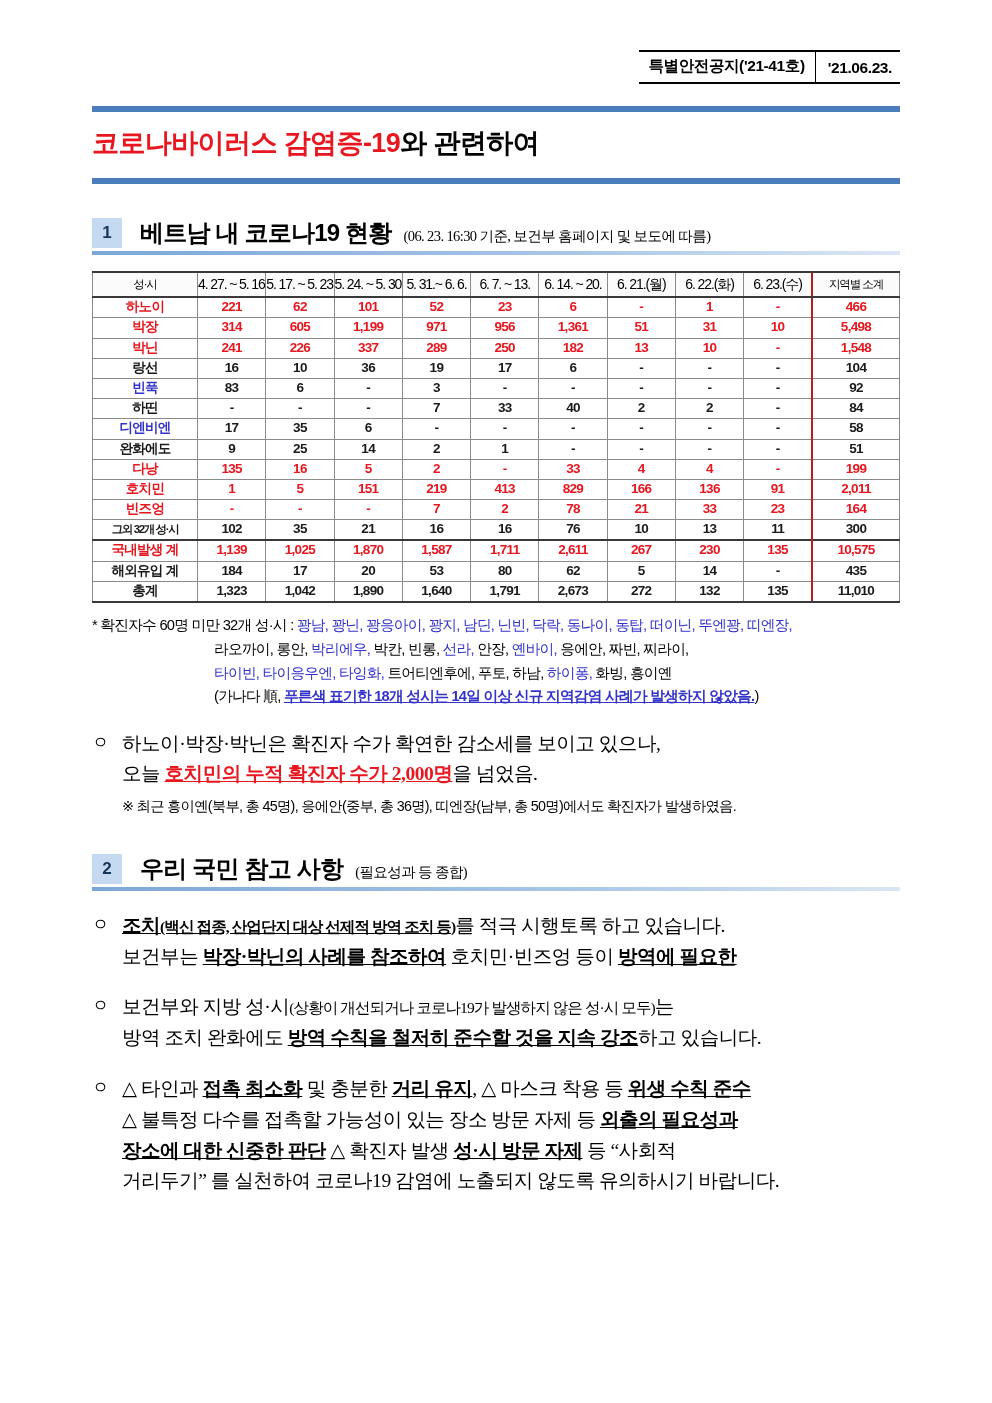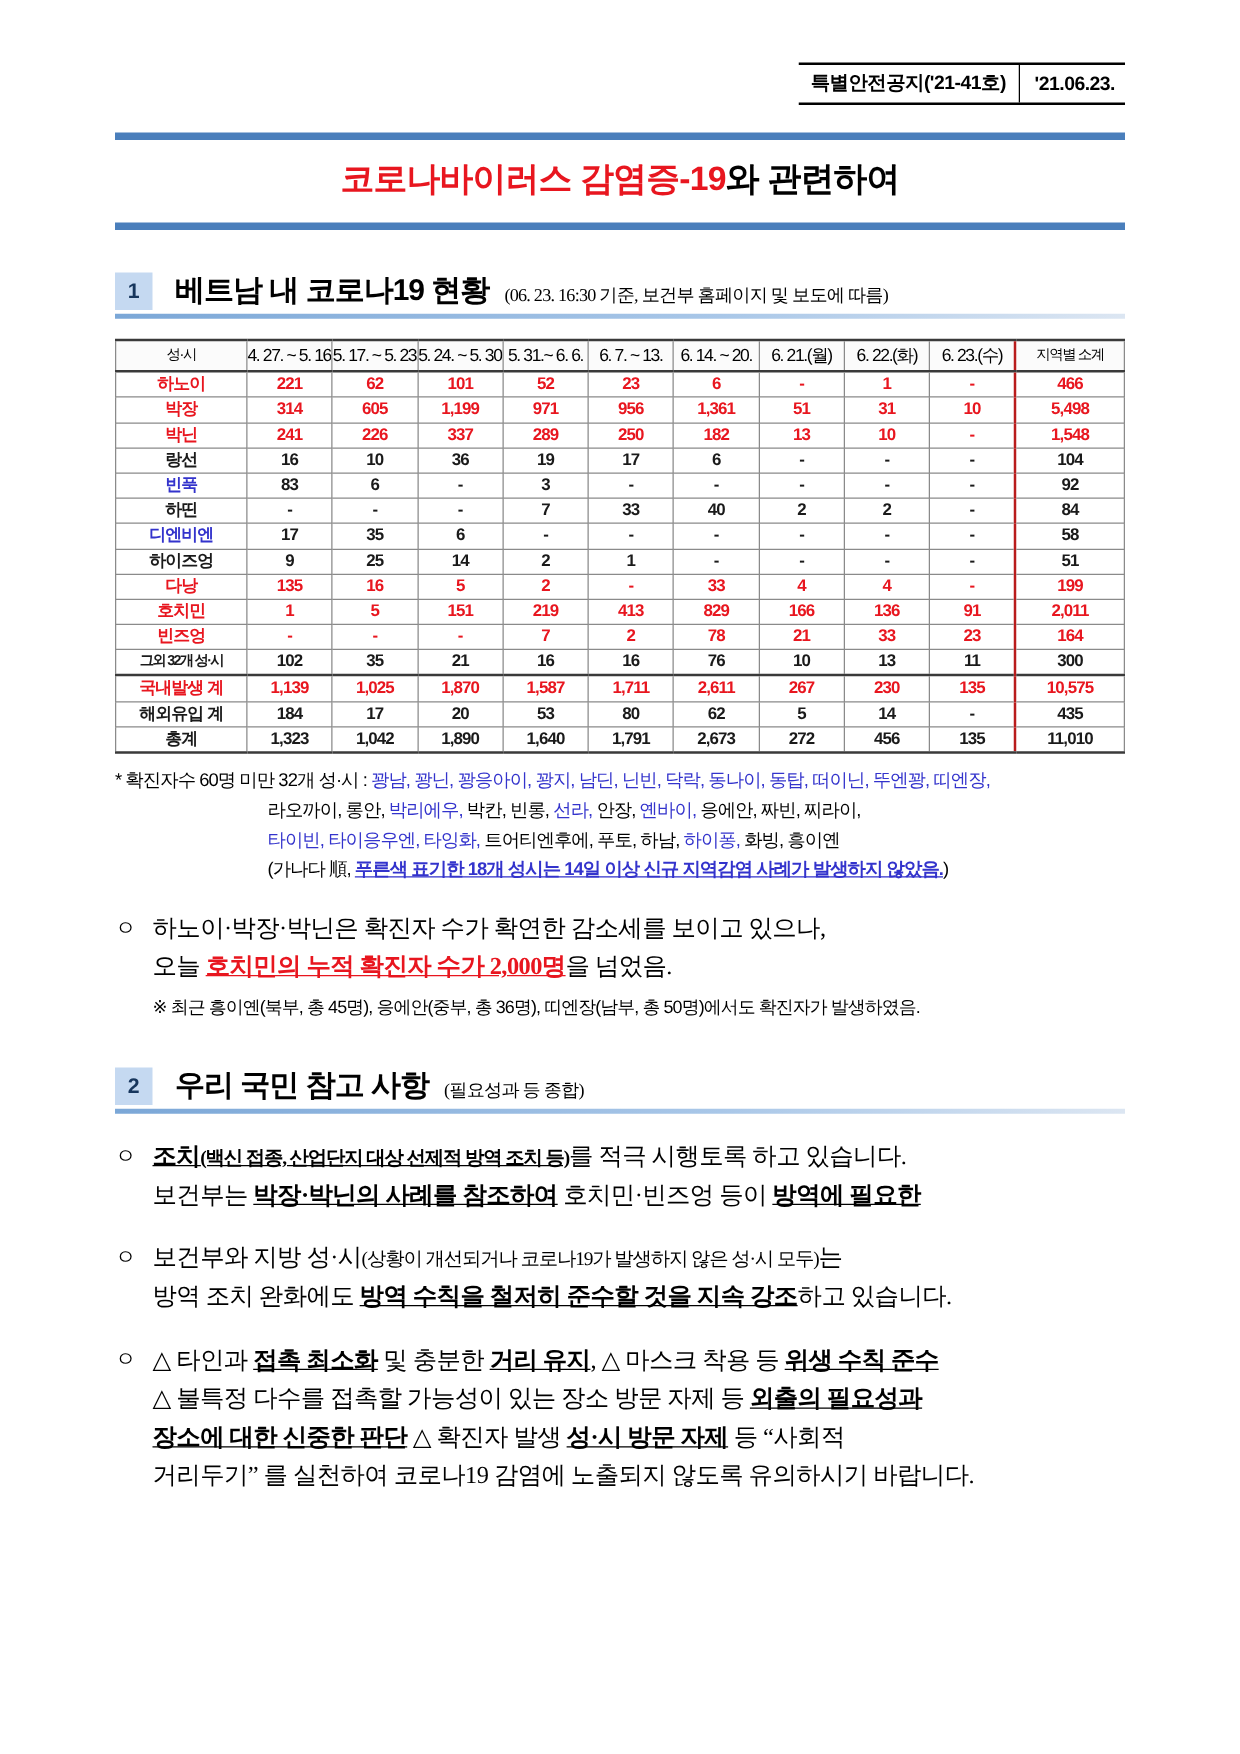--- a/index.html
+++ b/index.html
@@ -48,21 +48,20 @@
     padding: 4px 8px 5px 12px;
     white-space: nowrap;
   }
 
   
   .title-block {
     margin: 22px 92px 0 92px;
     border-top: 6px solid #4a7ebb;
     border-bottom: 6px solid #4a7ebb;
     padding: 14px 0 16px 0;
-    text-align: center;
   }
   .title-line {
     font-family: "Liberation Sans", "DejaVu Sans", sans-serif;
     font-weight: bold;
     font-size: 27px;
     line-height: 1.32;
     letter-spacing: -0.6px;
     white-space: nowrap;
   }
   .t-red { color: #e8161f; }
@@ -335,21 +334,21 @@
             <td>6</td>
             <td>-</td>
             <td>-</td>
             <td>-</td>
             <td>-</td>
             <td>-</td>
             <td>-</td>
             <td class="sumcol col-sum">58</td>
           </tr>
           <tr class="row-black">
-            <td class="namecell col-name">하이즈엉</td>
+            <td class="namecell col-name">완화에도</td>
             <td>9</td>
             <td>25</td>
             <td>14</td>
             <td>2</td>
             <td>1</td>
             <td>-</td>
             <td>-</td>
             <td>-</td>
             <td>-</td>
             <td class="sumcol col-sum">51</td>
@@ -434,21 +433,21 @@
           </tr>
           <tr class="row-black">
             <td class="namecell col-name">총계</td>
             <td>1,323</td>
             <td>1,042</td>
             <td>1,890</td>
             <td>1,640</td>
             <td>1,791</td>
             <td>2,673</td>
             <td>272</td>
-            <td>456</td>
+            <td>132</td>
             <td>135</td>
             <td class="sumcol col-sum">11,010</td>
           </tr>
         </tbody>
     </table>
 
     <div class="footnote">
       <span class="fn-line">
         <span>* 확진자수 60명 미만 32개 성·시 : </span><span id="fn1"><span class="blue">꽝남,</span> <span class="blue">꽝닌,</span> <span class="blue">꽝응아이,</span> <span class="blue">꽝지,</span> <span class="blue">남딘,</span> <span class="blue">닌빈,</span> <span class="blue">닥락,</span> <span class="blue">동나이,</span> <span class="blue">동탑,</span> <span class="blue">떠이닌,</span> <span class="blue">뚜엔꽝,</span> <span class="blue">띠엔장,</span></span>
       </span>

